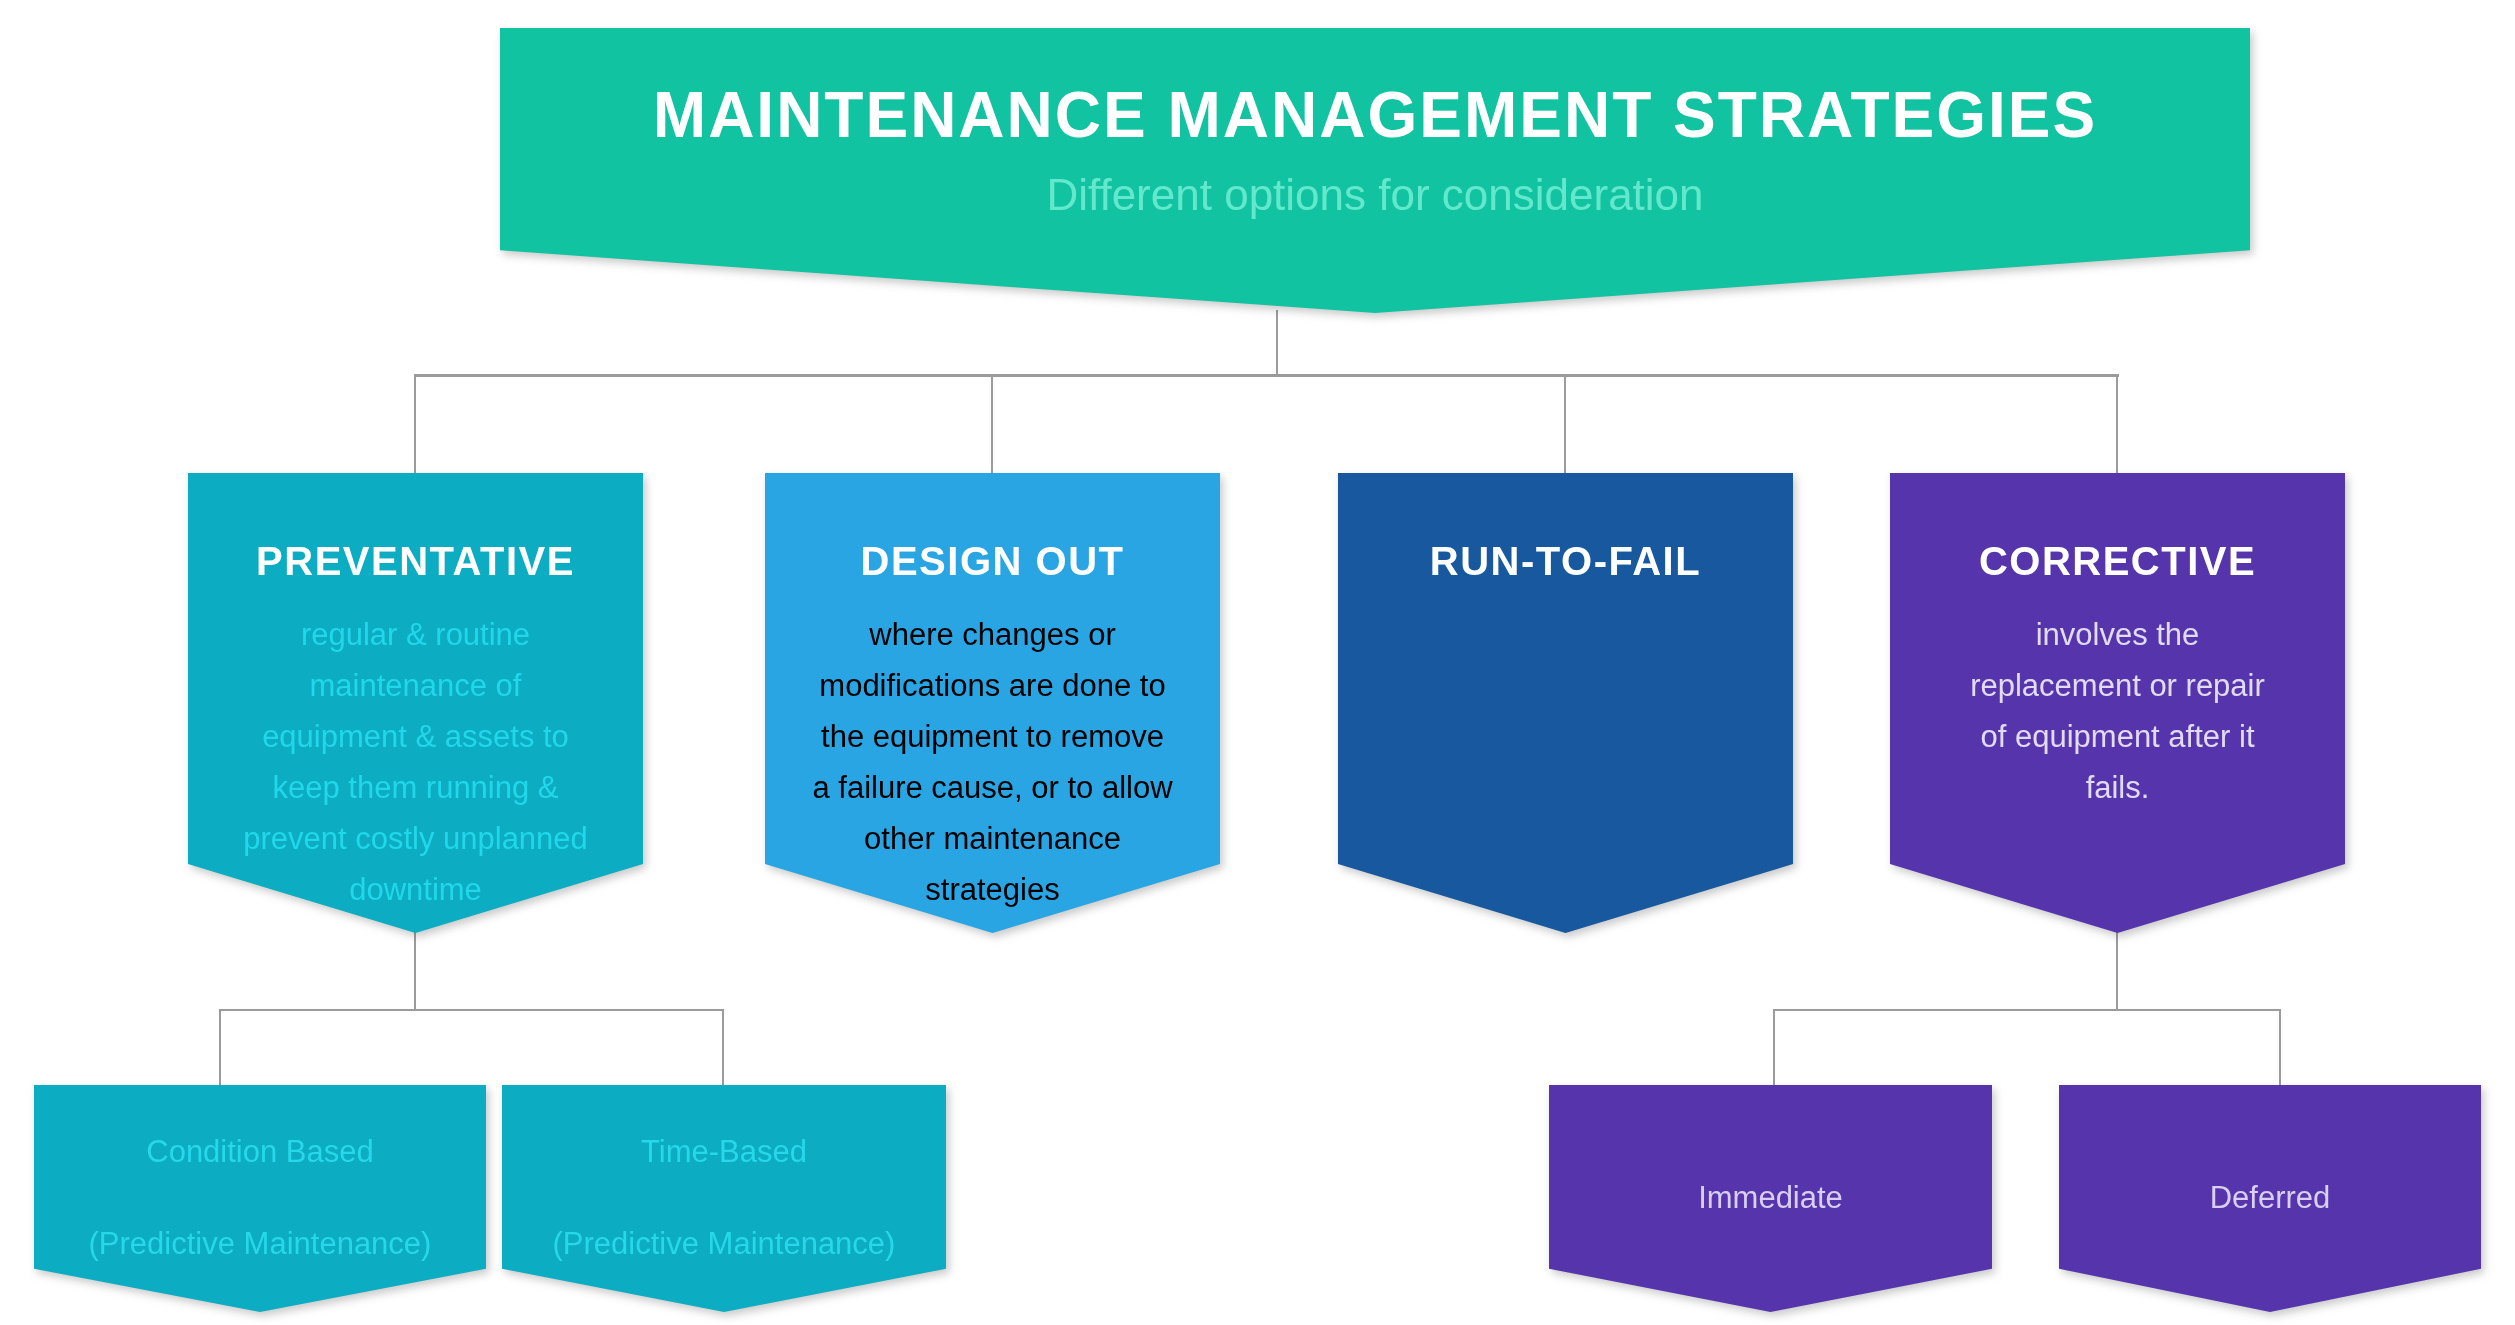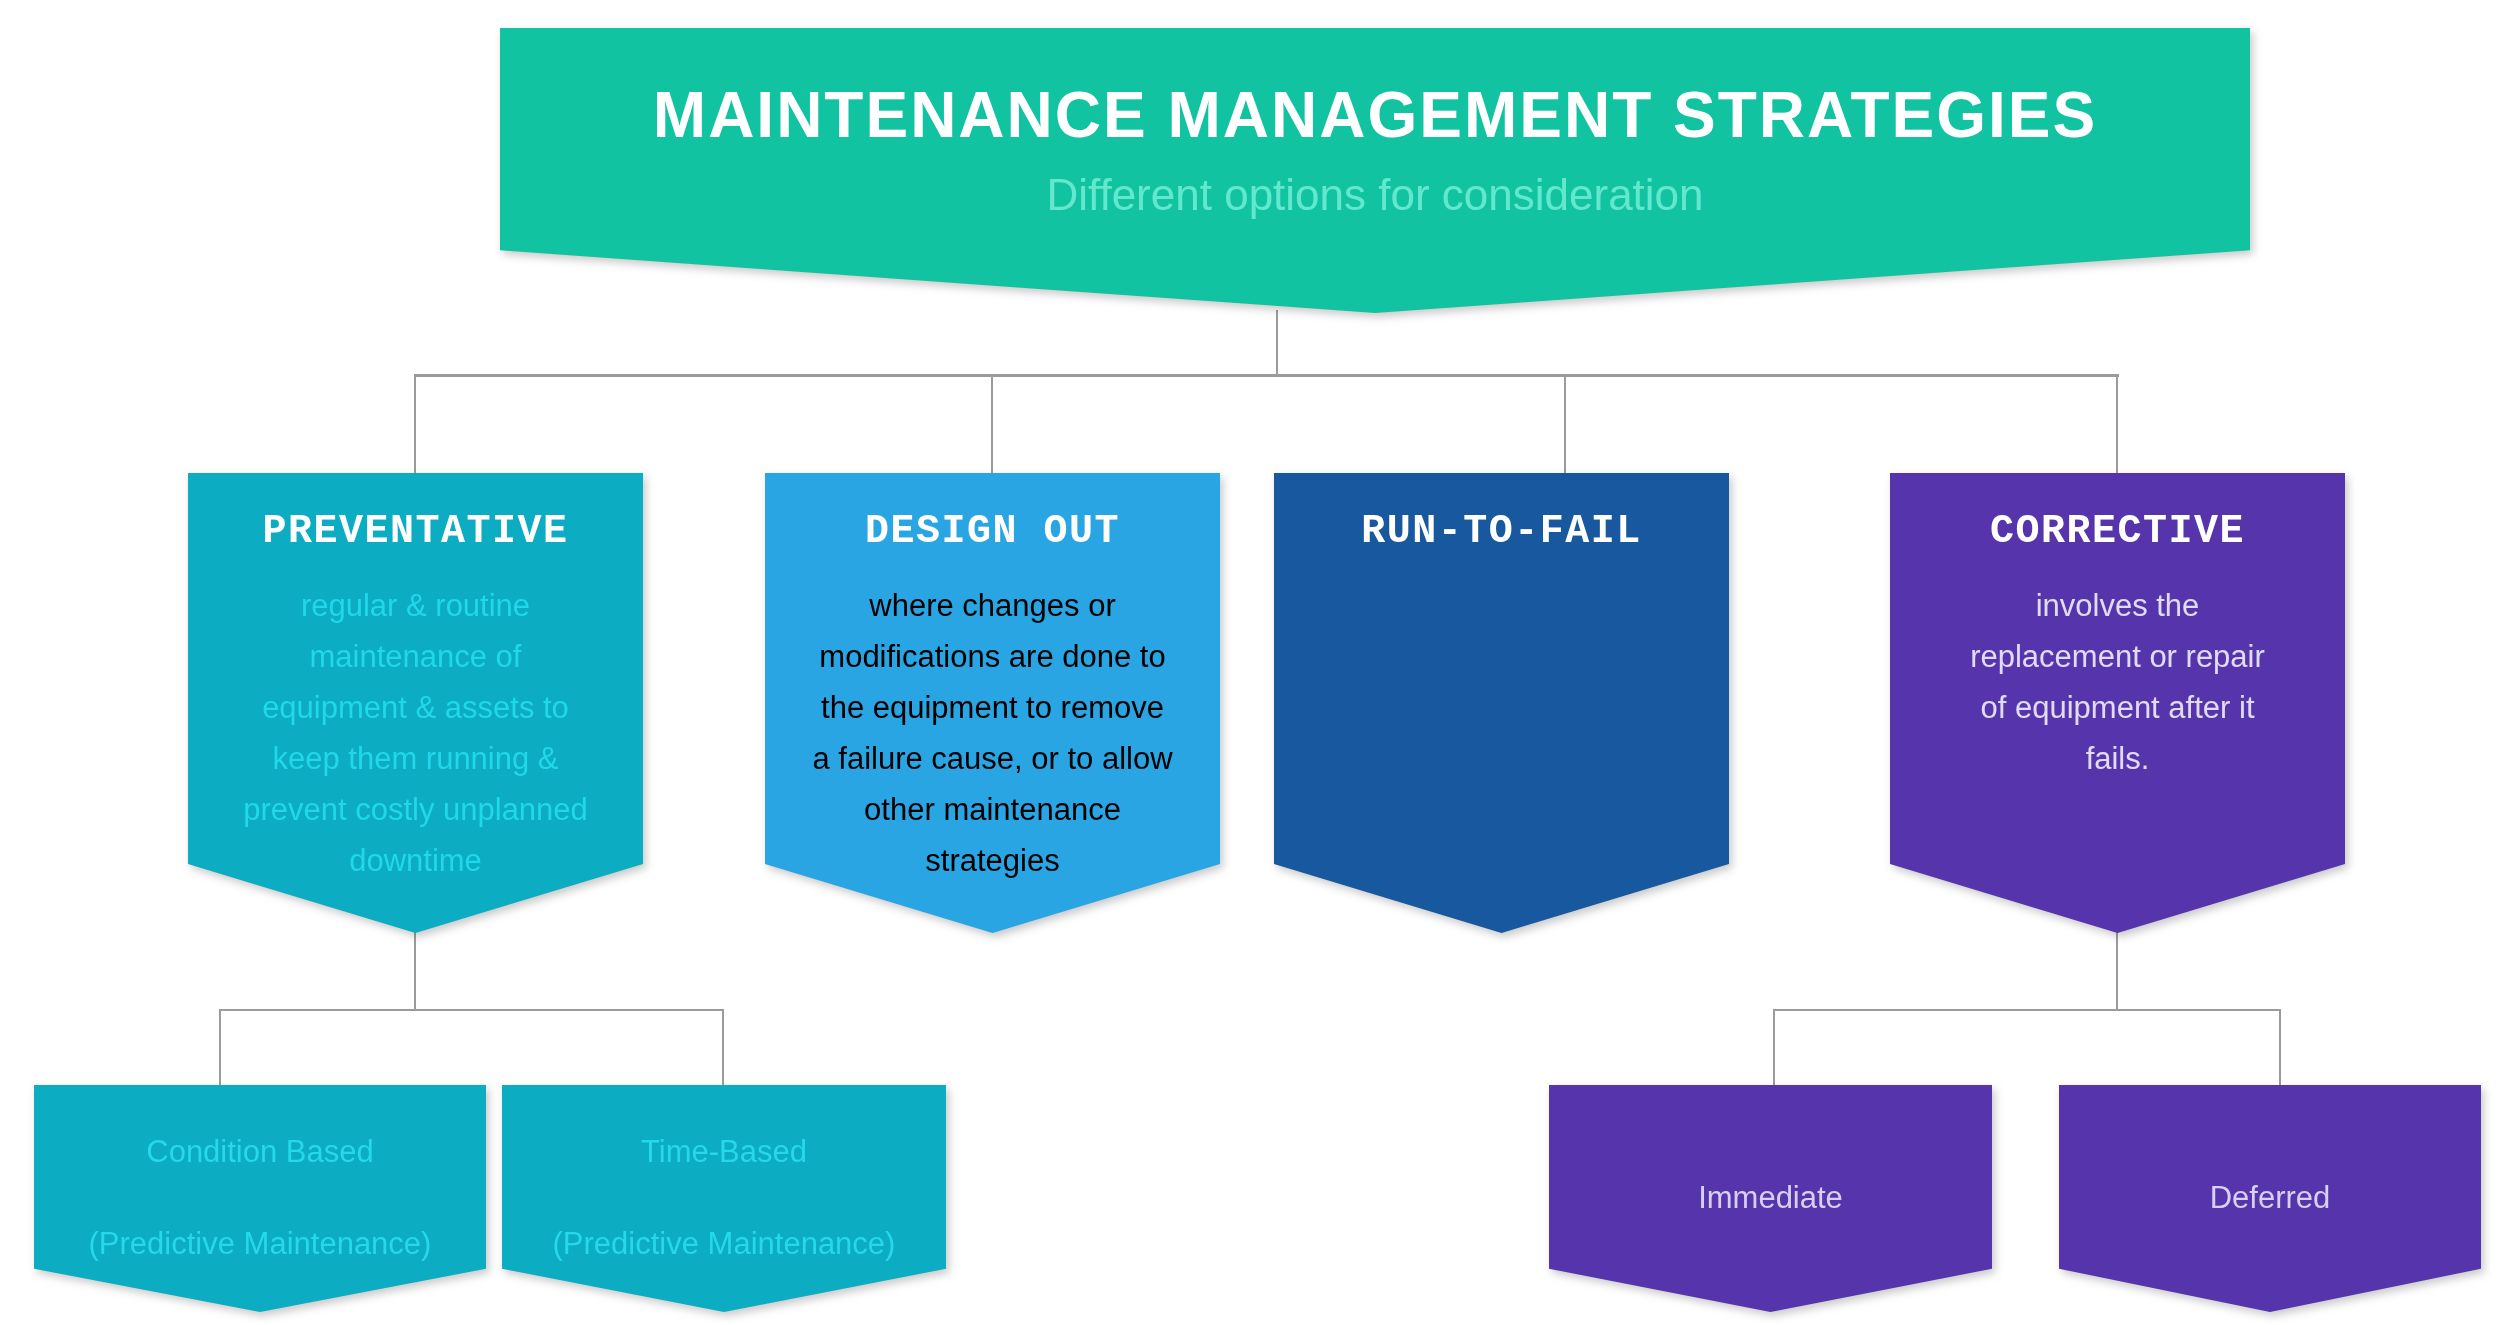--- a/index.html
+++ b/index.html
@@ -12,21 +12,21 @@
   .pennant{width:100%;height:100%;clip-path:polygon(0 0,100% 0,100% var(--r),50% 100%,0 var(--r));
     box-sizing:border-box;text-align:center;}
   
   .root-wrap{left:500px;top:28px;width:1750px;height:285px;}
   .root{--r:78%;}
   .root-title{padding-top:52px;font-size:64px;font-weight:700;color:#ffffff;letter-spacing:2px;line-height:70px;}
   .root-subtitle{margin-top:26px;font-size:44px;line-height:38px;}
   
   .card-wrap{top:473px;width:455px;height:460px;}
   .card{--r:85%;}
-  .card-title{padding-top:37px;font-size:40px;font-weight:700;color:#ffffff;letter-spacing:1.5px;line-height:44px;font-family:Liberation Mono, monospace;}
+  .card-title{padding-top:66px;font-size:40px;font-weight:700;color:#ffffff;letter-spacing:1.5px;line-height:44px;}
   .card-body{margin-top:26px;font-size:31px;line-height:51px;white-space:pre-line;}
   
   .child-wrap{top:1085px;height:227px;}
   .child{--r:81%;}
   .child-label-2line{padding-top:21px;font-size:31px;line-height:92px;white-space:pre-line;}
   .child-label-1line{padding-top:96px;font-size:31px;line-height:34px;}
 </style>
 </head>
 <body>
 
@@ -73,21 +73,21 @@
       <div class="card-title">DESIGN OUT</div>
       <div class="card-body" style="color: #000000;">where changes or
 modifications are done to
 the equipment to remove
 a failure cause, or to allow
 other maintenance
 strategies</div>
     </div>
   </div>
 
-  <div class="shadow-wrap card-wrap" style="left:1274px;">
+  <div class="shadow-wrap card-wrap" style="left:1338px;">
     <div class="pennant card" style="background-color: rgb(23, 88, 158);">
       <div class="card-title">RUN-TO-FAIL</div>
     </div>
   </div>
 
   <div class="shadow-wrap card-wrap" style="left:1890px;">
     <div class="pennant card" style="background-color: rgb(86, 53, 172);">
       <div class="card-title">CORRECTIVE</div>
       <div class="card-body" style="color: rgb(226, 219, 245);">involves the
 replacement or repair

